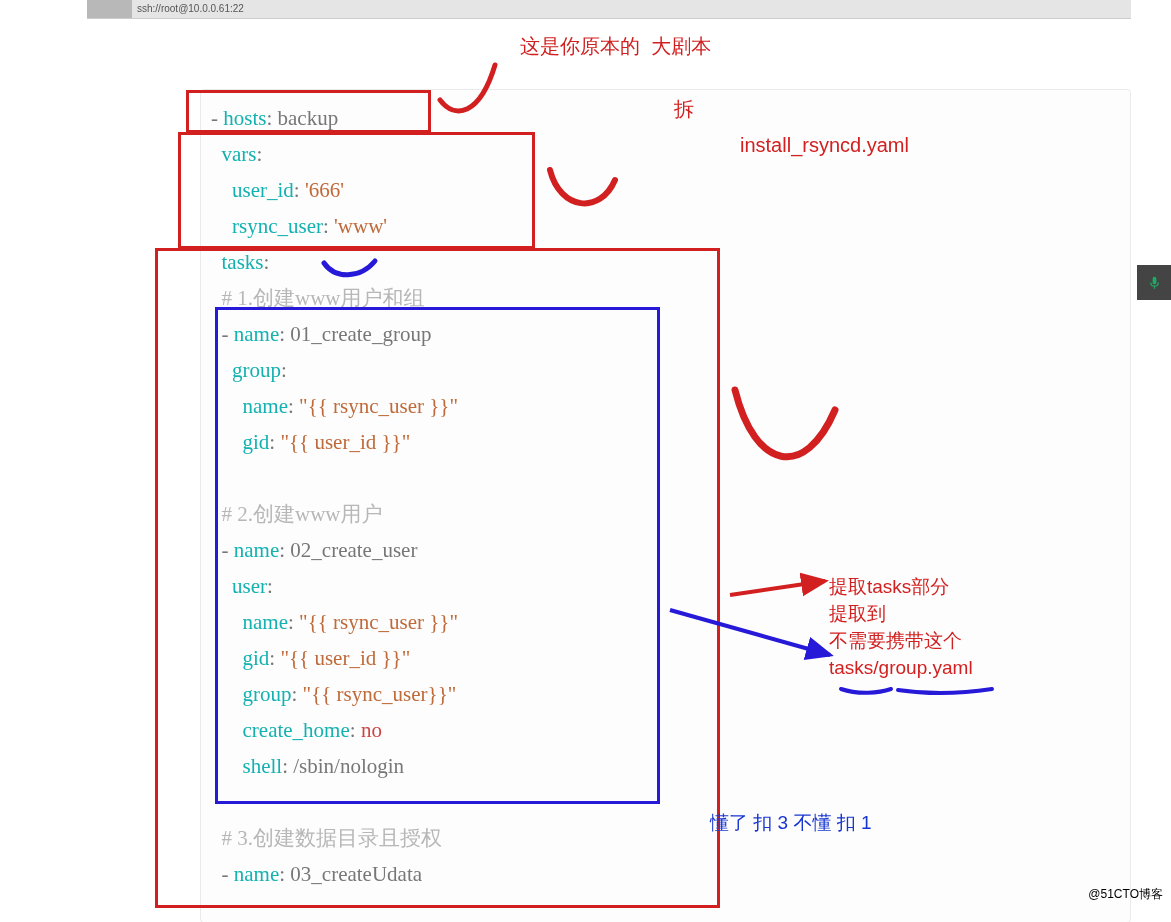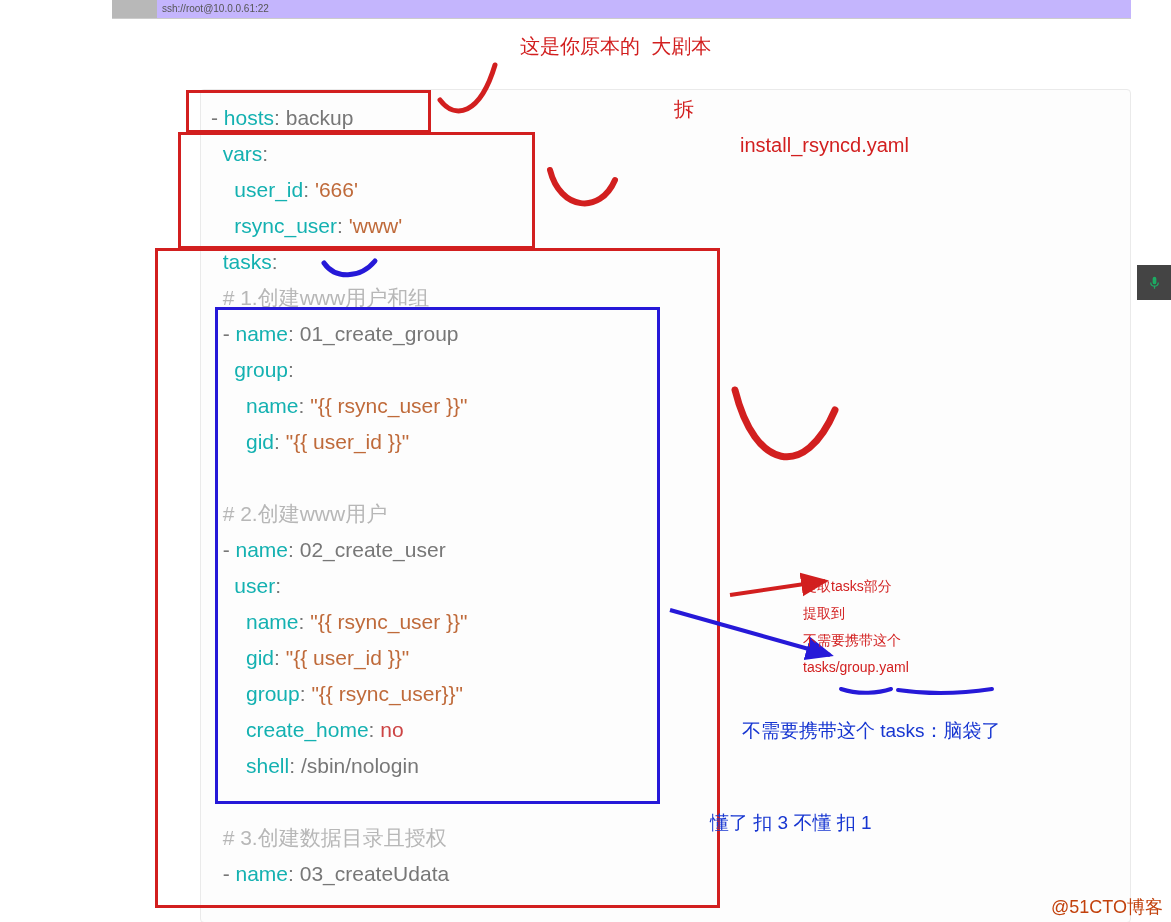--- a/index.html
+++ b/index.html
@@ -1,31 +1,31 @@
 <!DOCTYPE html>
 <html><head>
 <meta charset="utf-8">
 <style>
   body{margin:0;font-family:Arial,"Microsoft YaHei",sans-serif;font-size:14px;color:#333;background:#fff;width:1171px;position:relative}
-  .ssh-bar{position:relative;margin:0 40px 0 112px;background:#c4b5fd;height:18px;font-size:10px;color:#555;padding-left:50px;line-height:18px;border-bottom:1px solid #ccc}
+  .ssh-bar{position:relative;margin:0 40px 0 87px;background:#e5e5e5;height:18px;font-size:10px;color:#555;padding-left:50px;line-height:18px;border-bottom:1px solid #ccc}
   .ssh-bar::before{content:"";position:absolute;left:0;top:0;width:45px;height:18px;background:#b8b8b8}
   .code-card{position:relative;margin:70px 40px 0 200px;background:#fdfdfd;border:1px solid #eaeaea;border-radius:4px;padding:10px 10px 30px 10px;min-height:790px}
-  pre.code{margin:0;font-family:Liberation Sans, sans-serif;font-size:21px;line-height:36px;color:#777;white-space:pre}
+  pre.code{margin:0;font-family:Liberation Serif, serif;font-size:21px;line-height:36px;color:#777;white-space:pre}
   .cm{color:#b7b7b7}
   .key{color:#14b1b1}
   .str{color:#bf6a3a}
   .no{color:#c44}
   .ann{position:absolute;font-weight:400;z-index:5}
   .red{color:#d21f1f}
   .blue{color:#1736d1}
   .rect{position:absolute;border:3px solid;box-sizing:border-box;z-index:2}
   .rect-red{border-color:#d21f1f}
   .rect-blue{border-color:#2619d8}
   svg.ov{position:absolute;overflow:visible;z-index:3;pointer-events:none}
-  .watermark{position:absolute;right:8px;bottom:4px;color:#c2410c;font-size:18px;z-index:6}
+  .watermark{position:absolute;right:8px;bottom:20px;color:#000000;font-size:12px;z-index:6}
   .mic{position:fixed;right:0;top:265px;width:34px;height:35px;background:#444;display:flex;align-items:center;justify-content:center;z-index:10}
   .mic svg{width:15px;height:18px;fill:#1cab63}
 </style>
 </head>
 <body>
 
 <div class="ssh-bar">
   <span>ssh://root@10.0.0.61:22</span>
 </div>
 
@@ -89,35 +89,34 @@
 </svg>
 <svg class="ov" style="left:665px;top:605px;width:175px;height:60px">
   <defs>
       <marker id="ab" markerWidth="8" markerHeight="8" refX="6" refY="3" orient="auto">
         <path d="M0,0 L7,3 L0,6 Z" fill="#2619d8"></path>
       </marker>
     </defs>
   <path d="M5 5 L165 50" stroke="#2619d8" stroke-width="4" fill="none" marker-end="url(#ab)"></path>
 </svg>
 
-<div class="ann" style="top:573px;left:803px;font-size:14px;line-height:27px">
+<div class="ann" style="top:573px;left:829px;font-size:19px;line-height:27px">
   <div class="red">提取tasks部分</div>
   <div class="red">提取到</div>
   <div class="red">不需要携带这个</div>
   <div class="red">tasks/group.yaml</div>
 </div>
 <svg class="ov" style="left:839px;top:685px;width:55px;height:12px">
     <path d="M2 4 C 20 10, 40 8, 52 4" stroke="#2619d8" stroke-width="4" fill="none" stroke-linecap="round"></path>
   </svg>
 <svg class="ov" style="left:896px;top:685px;width:100px;height:12px">
     <path d="M2 5 C 35 10, 70 8, 96 4" stroke="#2619d8" stroke-width="4" fill="none" stroke-linecap="round"></path>
   </svg>
 
 <div class="ann blue" style="top:717px;left:742px;font-size:19px;line-height:28px">
-  <div>不需要携带这个 tasks：脑袋了</div>
 </div>
 <div class="ann blue" style="top:810px;left:710px;font-size:19px">懂了 扣 3  不懂 扣 1</div>
 
 <div class="mic">
   <svg viewBox="0 0 24 24">
       <path d="M12 14a3 3 0 0 0 3-3V5a3 3 0 0 0-6 0v6a3 3 0 0 0 3 3zm5-3a5 5 0 0 1-10 0H5a7 7 0 0 0 6 6.9V21h2v-3.1A7 7 0 0 0 19 11h-2z"></path>
     </svg>
 </div>
 
 <div class="watermark">@51CTO博客</div>

